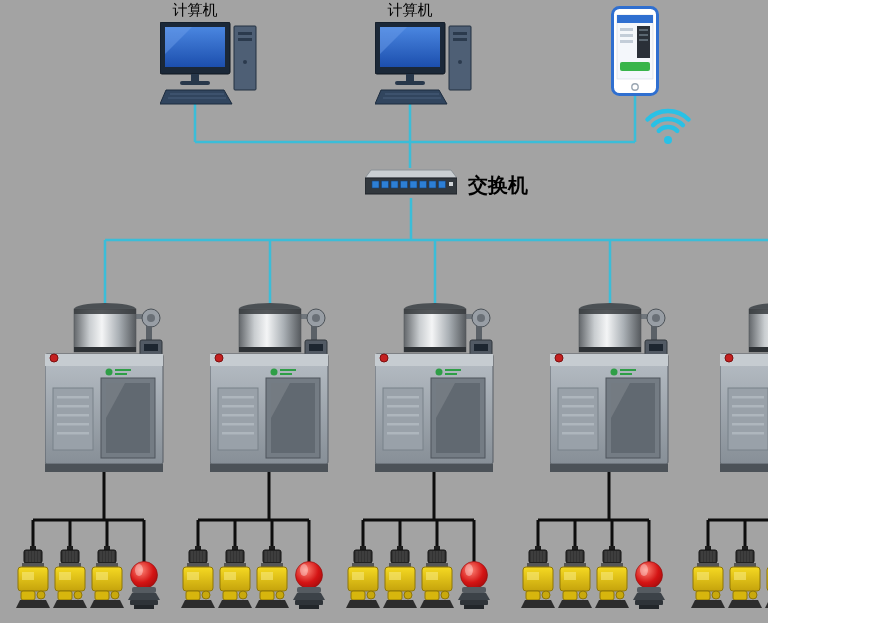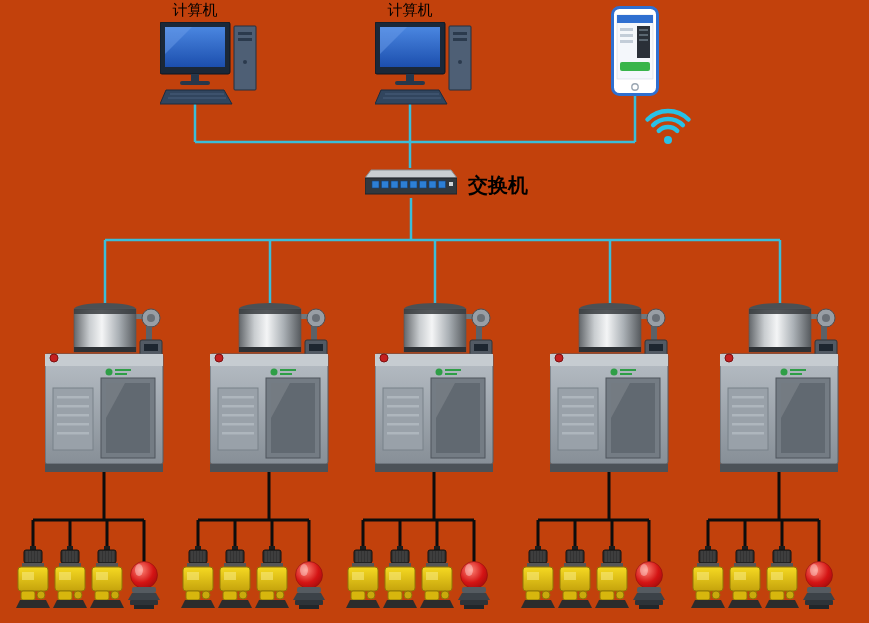--- a/index.html
+++ b/index.html
@@ -1,16 +1,16 @@
 <!DOCTYPE html>
 <html><head>
 <meta charset="utf-8">
 <style>
   html,body{margin:0;padding:0;background:#ffffff;}
-  .canvas{position:relative;width:869px;height:623px;background:#c2410c;overflow:hidden;}
+  .canvas{position:relative;width:768px;height:623px;background:#a3a3a3;overflow:hidden;}
   svg{display:block;}
   text{font-family:"Liberation Sans","DejaVu Sans",sans-serif;fill:#000000;}
   .node-label{font-size:15px;font-weight:400;}
   .switch-label{font-size:20px;font-weight:700;}
 </style>
 </head>
 <body>
 
 <div class="canvas">
 <svg width="869" height="623" viewBox="0 0 869 623">

